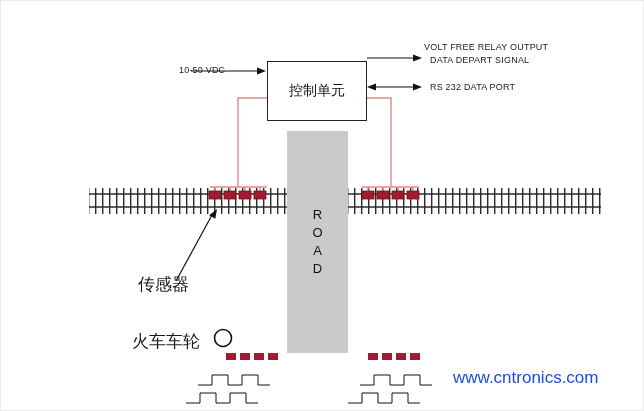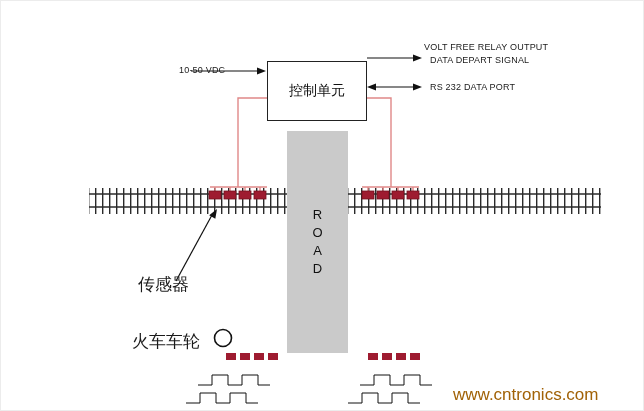--- a/index.html
+++ b/index.html
@@ -19,21 +19,21 @@
   }
   .road{
     position:absolute;left:286px;top:130px;width:61px;height:222px;
     background:#cacaca;z-index:2;
     display:flex;align-items:center;justify-content:center;
   }
   .road-label{
     font-size:13px;line-height:18px;white-space:pre-line;text-align:center;color:#111;
   }
   .watermark{
-    position:absolute;left:452px;top:384px;font-size:17px;color:#a16207;z-index:3;white-space:nowrap;
+    position:absolute;left:452px;top:367px;font-size:17px;color:#1d4ed8;z-index:3;white-space:nowrap;
   }
 </style>
 </head>
 <body>
 
 <div class="canvas">
 
   <svg class="layer" width="644" height="411" viewBox="0 0 644 411">
     <defs>
       <pattern id="ties" width="7" height="26" patternUnits="userSpaceOnUse">

